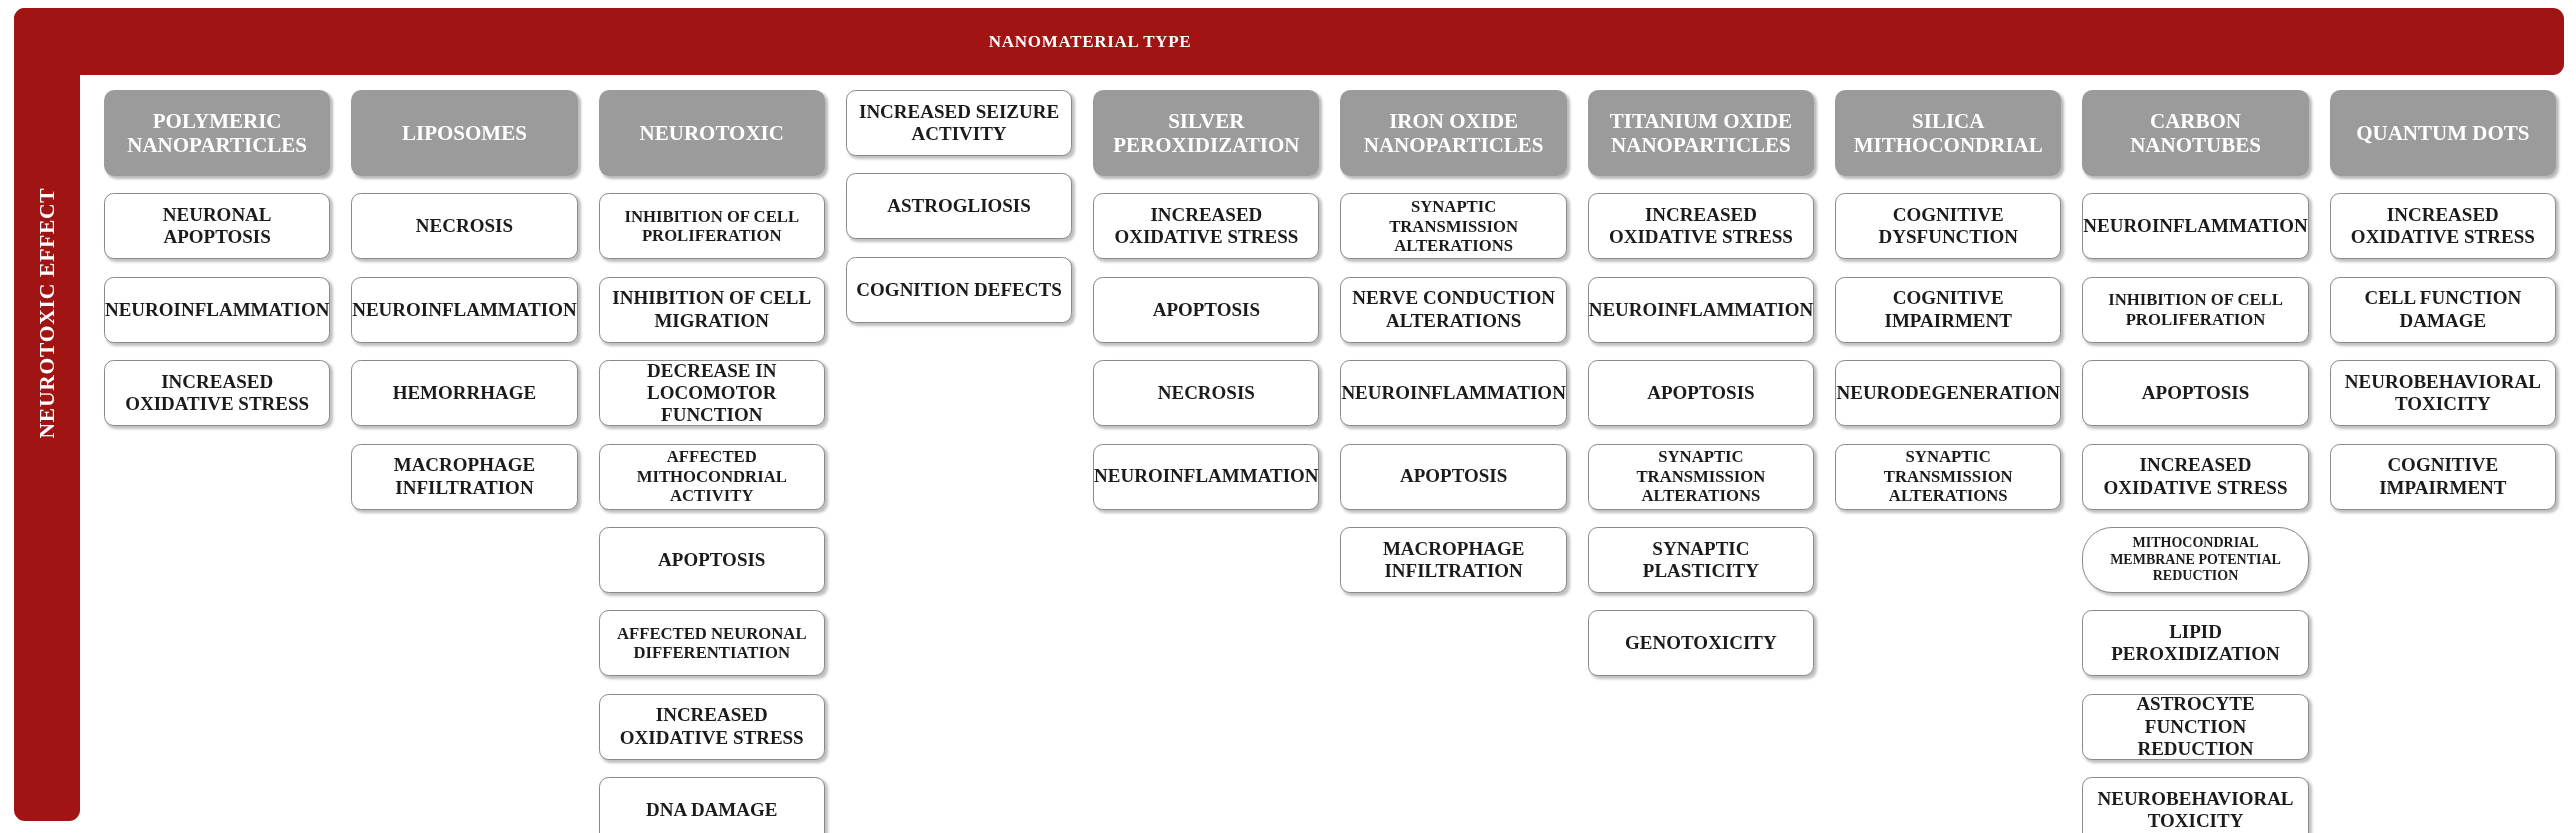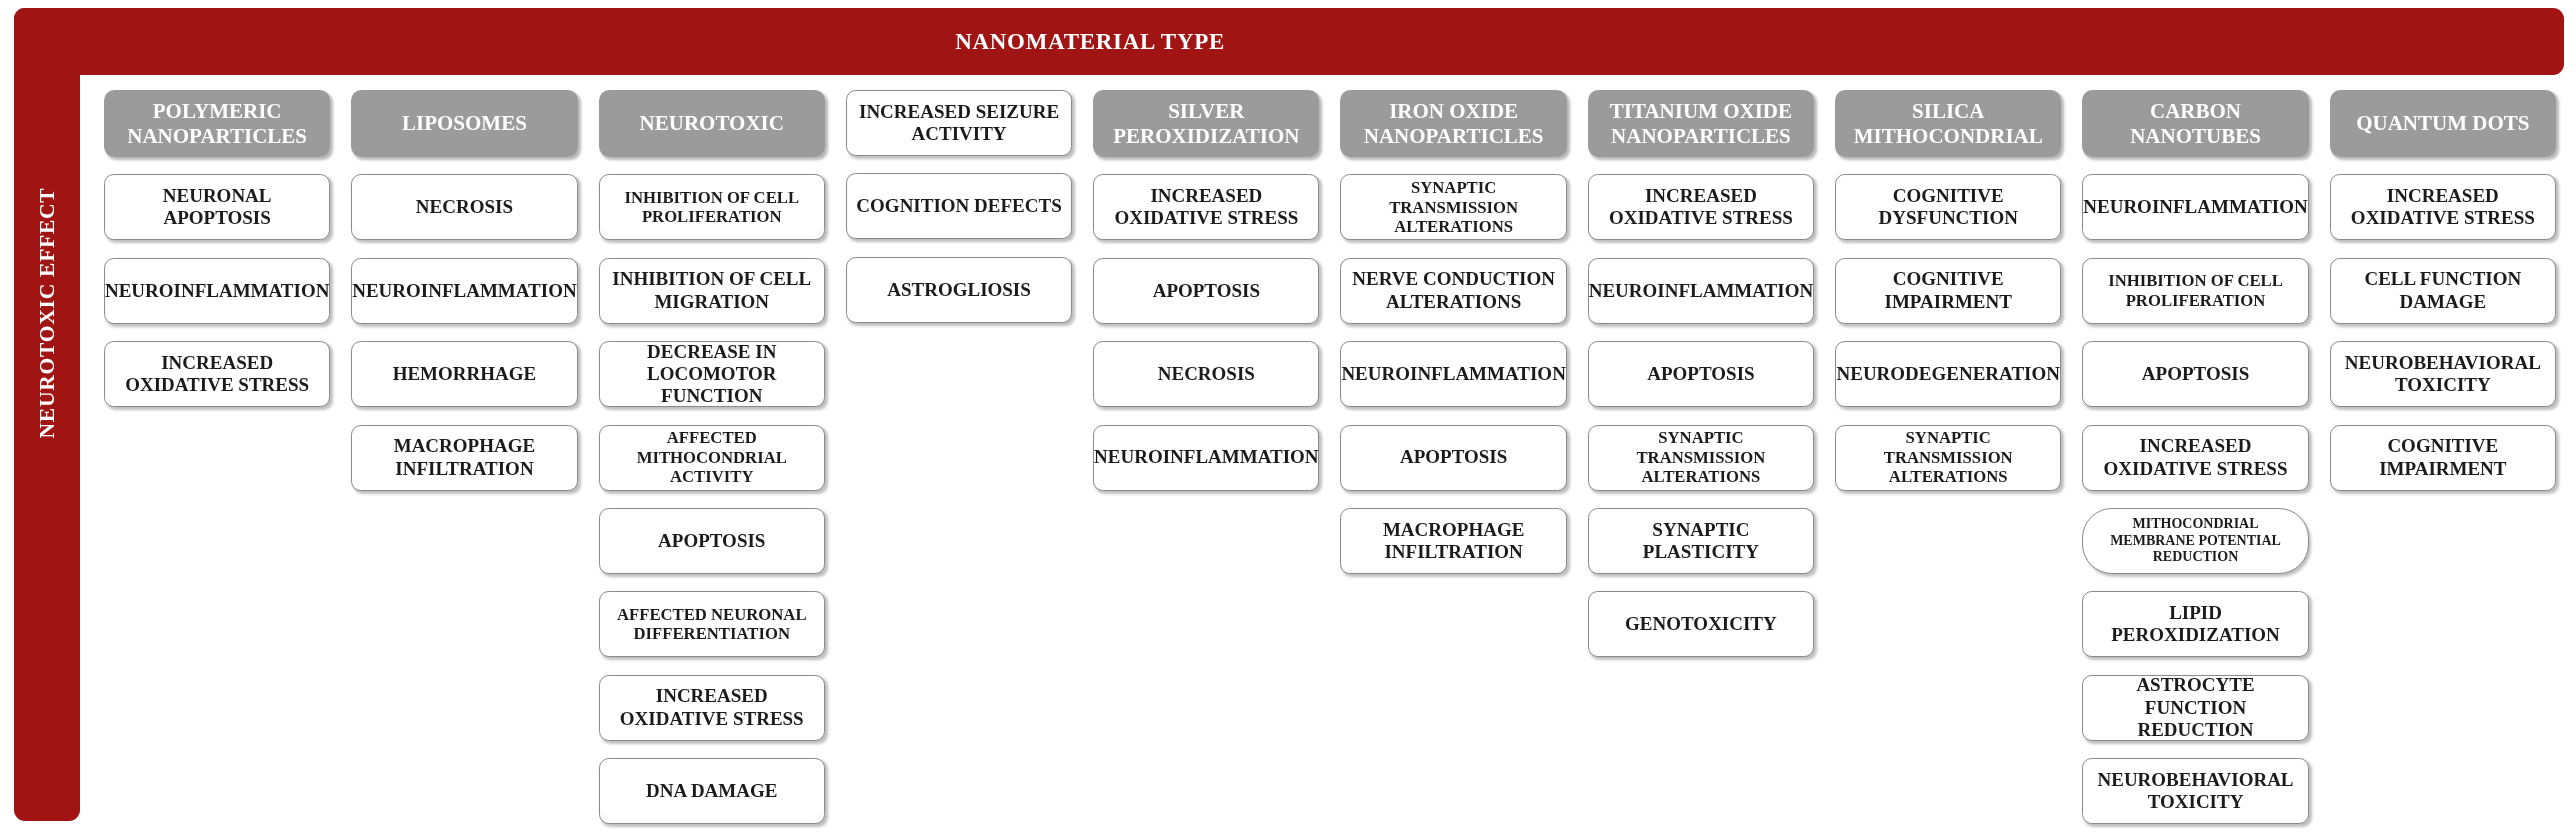--- a/index.html
+++ b/index.html
@@ -23,21 +23,21 @@
     width: 2550px; height: 67px;
     background: var(--frame-red, #a01414);
     border-radius: 11px;
   }
   .top-bar .title {
     position: absolute;
     top: 50%; left: 42.2%;
     transform: translate(-50%, -50%);
     color: var(--text-light, #ffffff);
     font-weight: bold;
-    font-size: 23px;
+    font-size: 17px;
     letter-spacing: 0.7px;
     white-space: nowrap;
   }
   .side-bar {
     position: absolute;
     left: 14px; top: 8.3px;
     width: 66px; height: 813px;
     background: var(--frame-red, #a01414);
     border-radius: 11px;
   }
@@ -63,21 +63,21 @@
     align-items: flex-start;
   }
   .column {
     flex: 1 1 0;
     min-width: 0;
     display: flex;
     flex-direction: column;
     gap: 17.4px;
   }
   .column-header {
-    height: 67px;
+    height: 86px;
     background: var(--header-gray, #9b9b9b);
     border-radius: 10.4px;
     display: flex;
     align-items: center;
     justify-content: center;
     text-align: center;
     color: var(--text-light, #ffffff);
     font-weight: bold;
     font-size: 21px;
     line-height: 1.15;
@@ -192,24 +192,24 @@
           </div>
         </div>
   </div>
 
   <div class="column">
     <div class="effect-list">
           <div class="effect-box">
             <span>INCREASED SEIZURE ACTIVITY</span>
           </div>
           <div class="effect-box">
+            <span>ASTROGLIOSIS</span>
+          </div>
+          <div class="effect-box">
             <span>COGNITION DEFECTS</span>
-          </div>
-          <div class="effect-box">
-            <span>ASTROGLIOSIS</span>
           </div>
         </div>
   </div>
 
   <div class="column">
     <div class="column-header">
       <span>SILVER PEROXIDIZATION</span>
     </div>
     <div class="effect-list">
           <div class="effect-box">

